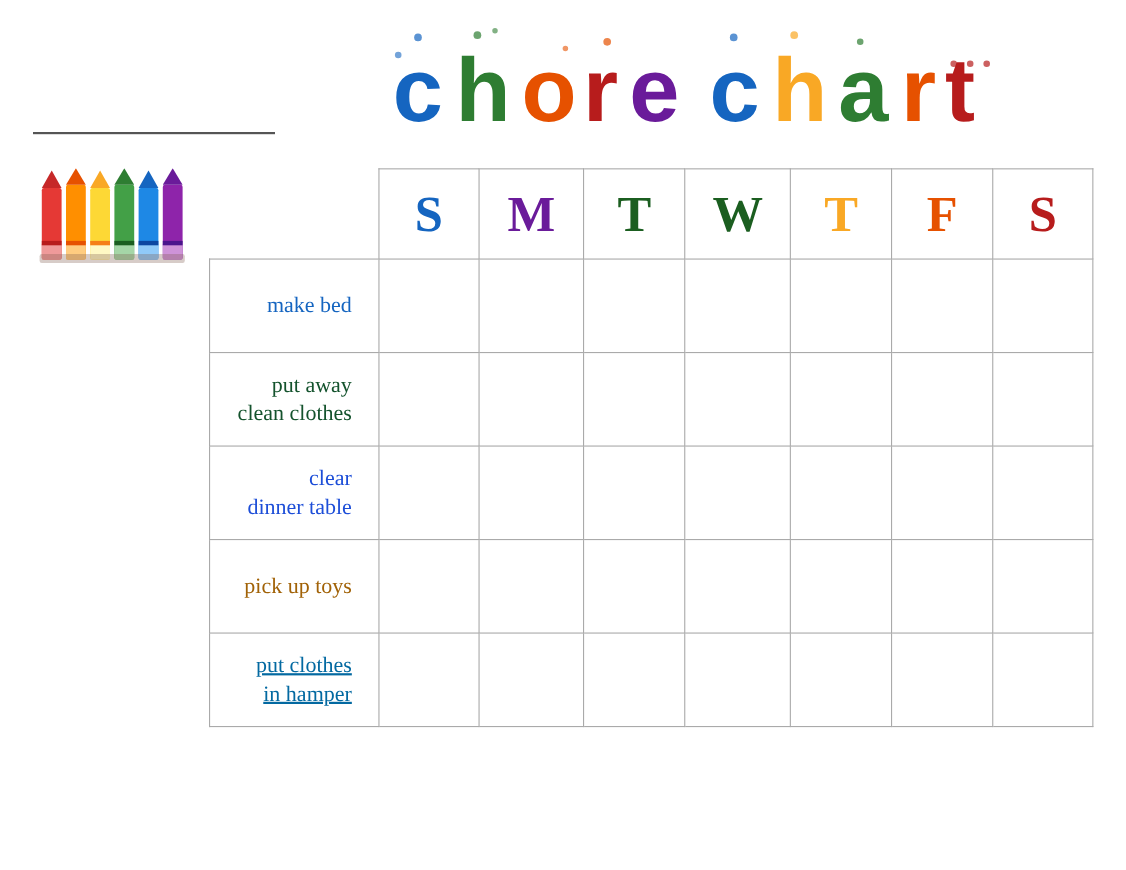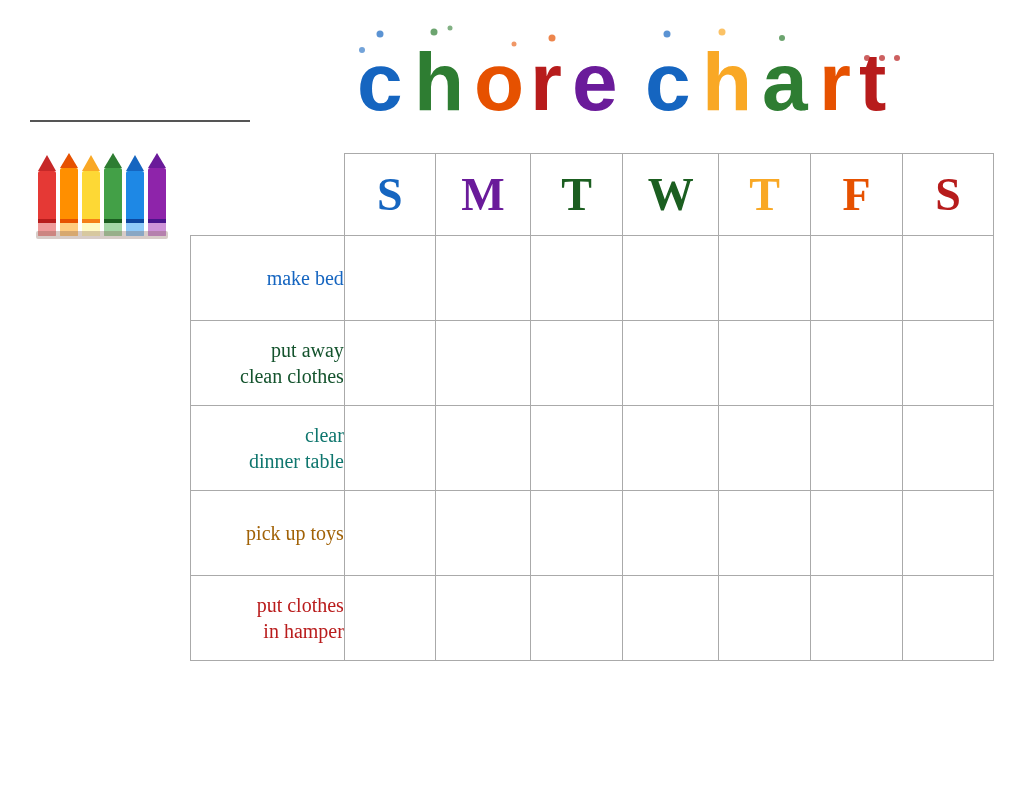--- a/index.html
+++ b/index.html
@@ -86,21 +86,21 @@
       height: 82px;
       border: 1.5px solid #aaa;
     }
 
     .chart-table td {
       height: 85px;
       width: 110px;
     }
 
     .chore-label-cell {
-      padding: 6px 0;
+      padding: 6px 24px;
       text-align: right;
       vertical-align: middle;
       font-size: 20px;
       font-family: 'Comic Sans MS', cursive;
       line-height: 1.3;
       border: 1.5px solid #aaa;
       width: 160px;
       min-width: 150px;
     }
 
@@ -115,23 +115,23 @@
     .day-T1 { color: #1B5E20; }
     .day-W  { color: #1B5E20; }
     .day-T2 { color: #F9A825; }
     .day-F  { color: #E65100; }
     .day-S2 { color: #B71C1C; }
 
     
     .chore-make-bed     { color: #1565C0; }
     .chore-put-away     { color: #14532d; }
     .chore-set-dinner   { color: #F9A825; }
-    .chore-clear-dinner { color: #0f766e; }
+    .chore-clear-dinner { color: #1d4ed8; }
     .chore-pick-up      { color: #a16207; }
-    .chore-put-clothes  { color: #b91c1c; }
+    .chore-put-clothes  { color: #0369a1; text-decoration: underline; }
 
     
     .header-cell-crayons {
       border: none !important;
       background: none;
     }
   </style>
 </head>
 <body>
 

